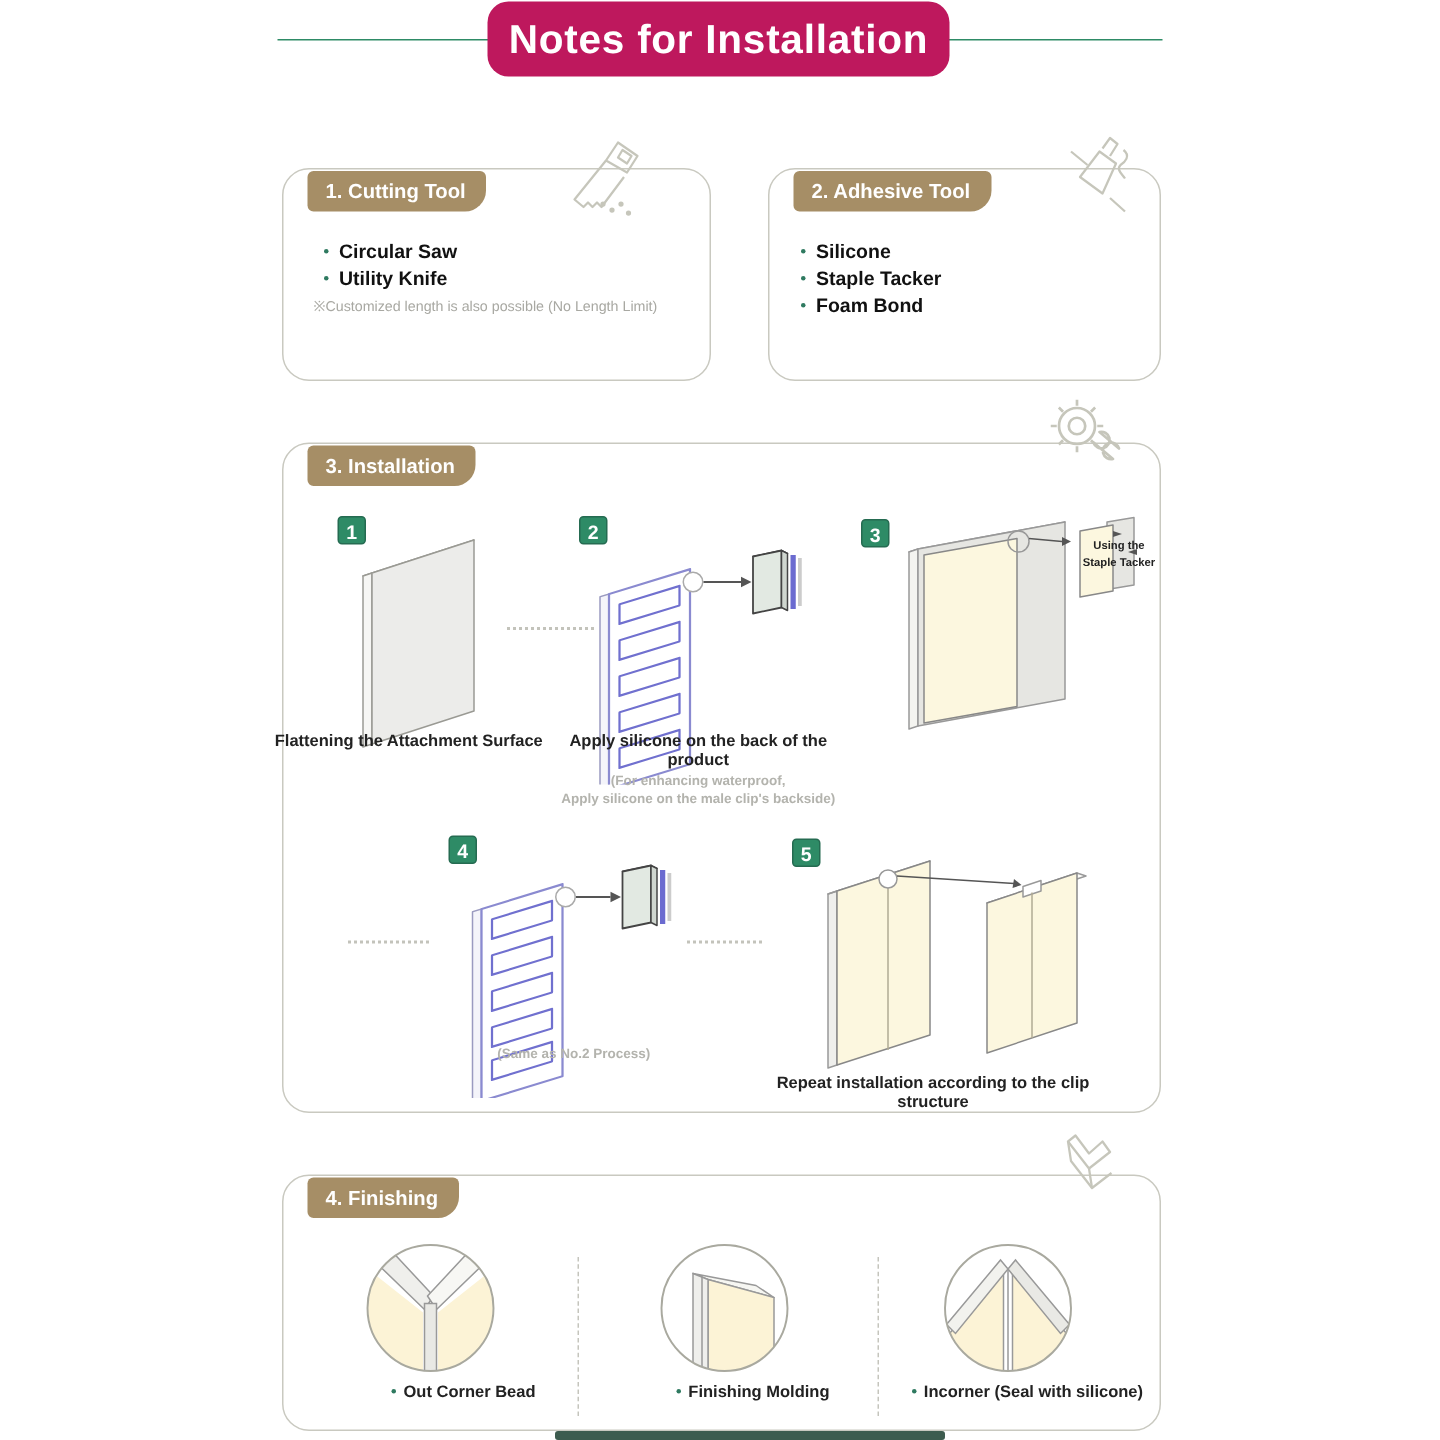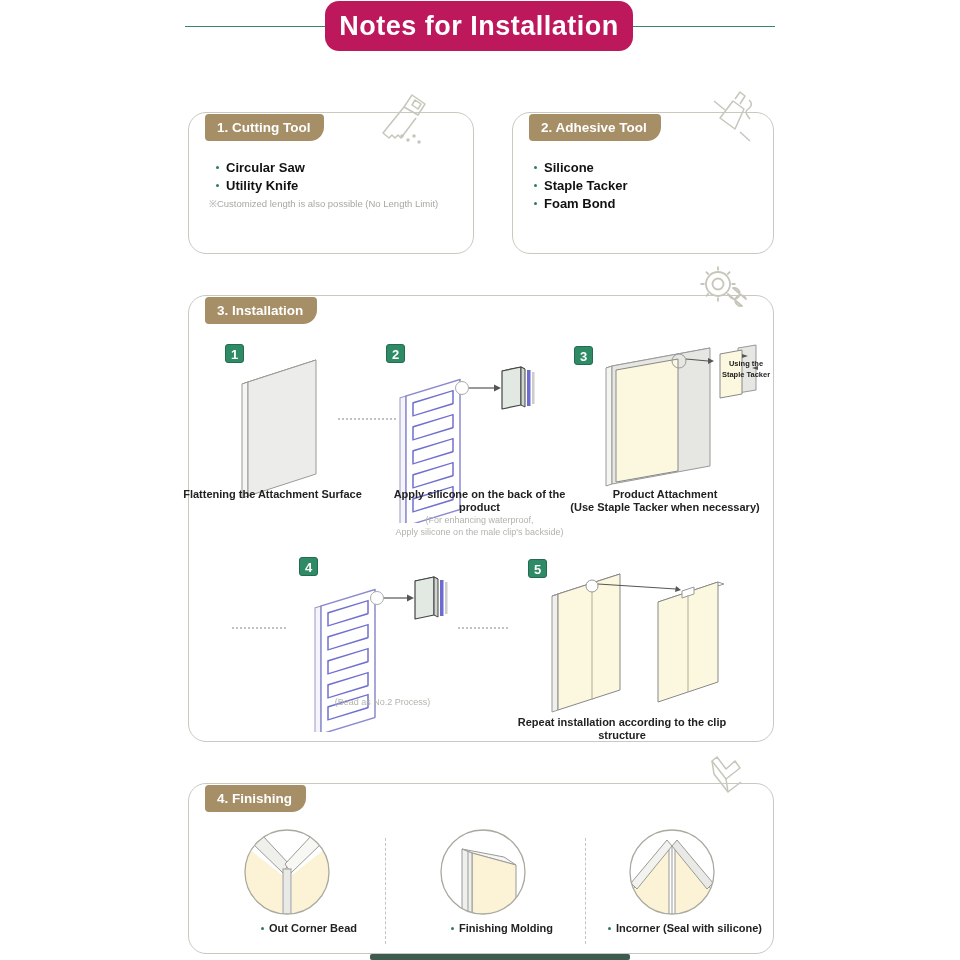--- a/index.html
+++ b/index.html
@@ -30,21 +30,21 @@
   .saw-icon{left:372px;top:92px;}
   .glue-icon{left:698px;top:88px;}
   .gear-icon{left:692px;top:263px;}
   .corner-icon{left:702px;top:756px;}
   
   .badge{position:absolute;width:19px;height:19px;background:#2e8b66;border:1px solid #24male;
         border:1px solid #256b51;color:#fff;font-weight:bold;font-size:13px;text-align:center;
         line-height:19px;border-radius:3px;box-sizing:border-box;}
   .dots-h{position:absolute;border-top:2px dotted #c3c3bb;}
   .caption{position:absolute;text-align:center;font-weight:bold;font-size:11px;color:#222;line-height:13px;}
-  .subcaption{font-weight:normal;font-size:9px;color:#b3b3ad;line-height:11px;margin-top:1px;}
+  .subcaption{font-weight:bold;font-size:9px;color:#b3b3ad;line-height:11px;margin-top:1px;}
   .annotation{position:absolute;text-align:center;font-weight:bold;font-size:7.5px;color:#222;line-height:11px;}
   .illus{position:absolute;}
   
   .dash-v{position:absolute;border-left:1.5px dashed #c5c5bd;height:106px;top:838px;}
   .fin-label{position:absolute;top:922px;text-align:right;font-weight:bold;font-size:11px;color:#222;}
   .fin-label .bullet{display:inline-block;margin:0 5px 2px 0;}
   .footer-bar{position:absolute;left:370px;top:954px;width:260px;height:6px;background:#3d5c4f;border-radius:2px;}
 </style>
 </head>
 <body>
@@ -202,32 +202,28 @@
     <polygon points="142,29 154,25 154,32 142,36" fill="#ffffff" stroke="#999"></polygon>
     <line x1="148" y1="33" x2="148" y2="130" stroke="#b0ab95" stroke-width="1"></line>
   </svg>
 
   <div class="annotation" style="left:720px;top:358px;width:52px">
     <div>Using the</div>
     <div>Staple Tacker</div>
   </div>
 
   <div class="caption" style="left:180px;top:488px;width:185px">Flattening the Attachment Surface</div>
-  <div class="caption" style="left:382px;top:488px;width:195px">
+  <div class="caption" style="left:368px;top:488px;width:195px">
     <div>Apply silicone on the back of the product</div>
     <div class="subcaption">(For enhancing waterproof,</div>
     <div class="subcaption">Apply silicone on the male clip's backside)</div>
   </div>
-  <div class="caption" style="left:565px;top:488px;width:200px">
-    <div>Product Attachment</div>
-    <div>(Use Staple Tacker when necessary)</div>
-  </div>
 
   <div class="caption" style="left:275px;top:696px;width:215px">
-    <div class="subcaption">(Bead as No.2 Process)</div>
+    <div class="subcaption">(Same as No.2 Process)</div>
   </div>
   <div class="caption" style="left:508px;top:716px;width:228px">Repeat installation according to the clip structure</div>
 
   <section class="box box4">
     <div class="sec-label">4. Finishing</div>
   </section>
   <svg class="icon corner-icon" width="54" height="54" viewBox="0 0 54 54" fill="none" stroke="#c6c6bb" stroke-width="1.5" stroke-linejoin="round">
     <path d="M10 5 l14 18 14 -11 -5 -7 -9 8 -9 -12 z"></path>
     <path d="M10 5 l2 13 14 18 13 -10"></path>
     <path d="M24 23 l2 13"></path>

